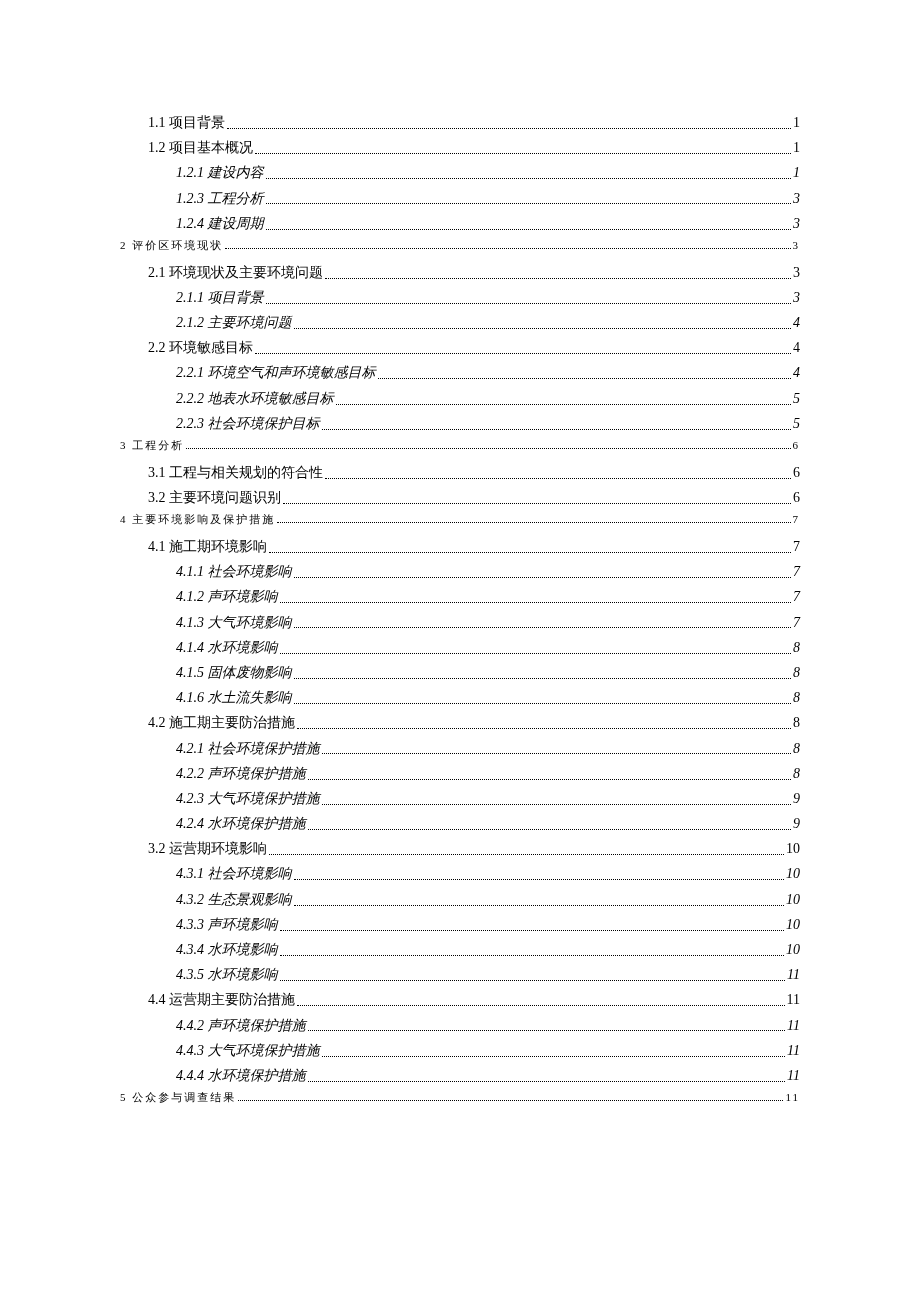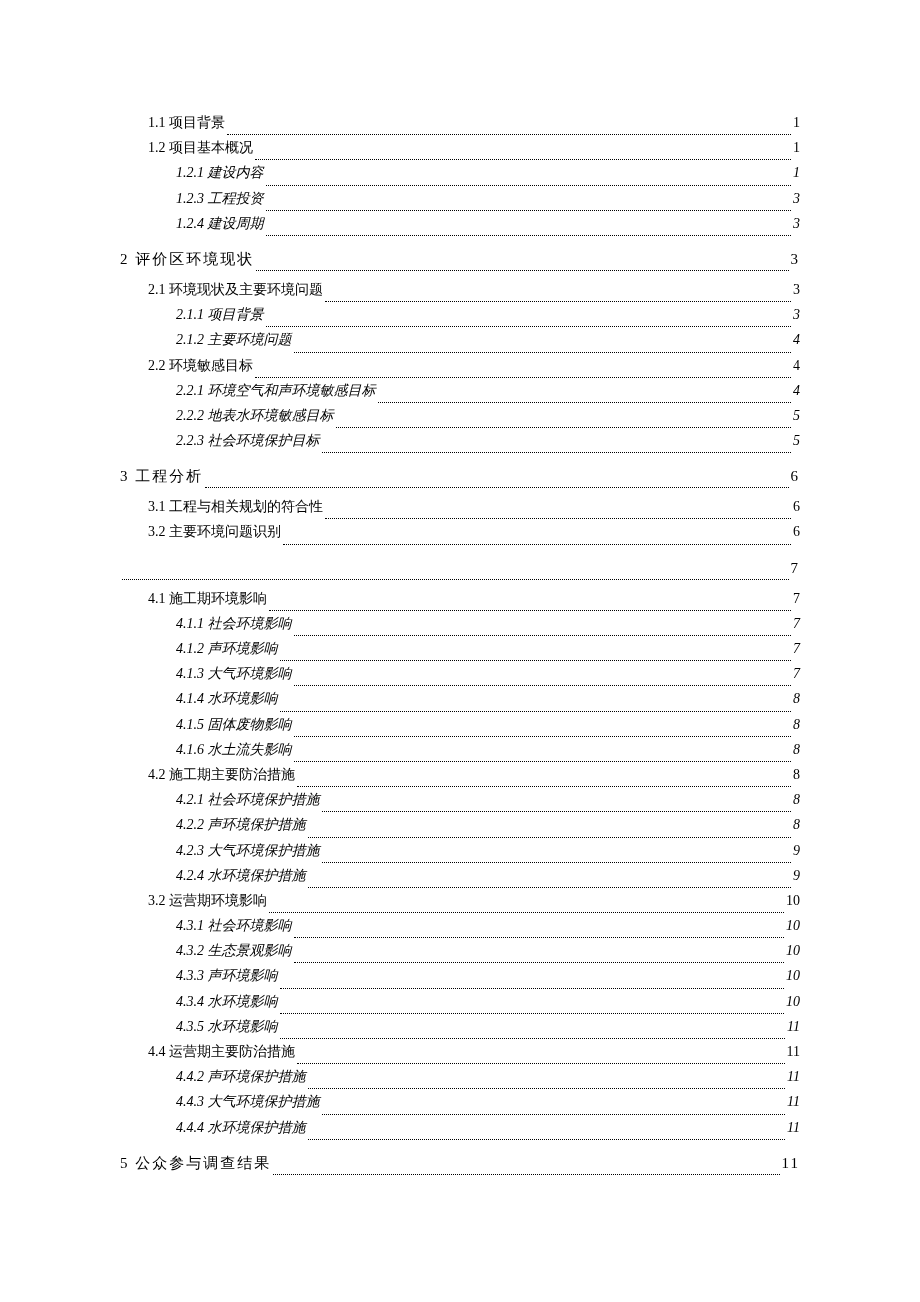--- a/index.html
+++ b/index.html
@@ -11,40 +11,40 @@
   }
   .page {
     width: 920px;
     min-height: 1302px;
     padding: 110px 120px 40px 120px;
     position: relative;
     margin: 0 auto;
   }
   .toc-entry {
     display: flex;
-    align-items: flex-end;
+    align-items: center;
     white-space: nowrap;
     font-size: 14px;
     line-height: 1.8;
   }
   .toc-entry .label {
     flex: 0 0 auto;
   }
   .toc-entry .leader {
     flex: 1 1 auto;
     margin: 0 2px;
     border-bottom: 1px dotted #000;
     height: 0.9em;
     min-width: 6px;
   }
   .toc-entry .page-num {
     flex: 0 0 auto;
   }
   
-  .lvl-1 { padding-left: 0; margin-top: 10px; margin-bottom: 4px; font-size: 15px; letter-spacing: 2px; }
+  .lvl-1 { padding-left: 0; margin-bottom: 4px; font-size: 11px; letter-spacing: 2px; }
   .lvl-2 { padding-left: 28px; }
   .lvl-3 { padding-left: 56px; font-style: italic; }
   .lvl-3 .page-num { font-style: italic; }
   .lvl-1 .leader { border-bottom: none; position: relative; }
   .lvl-1 .leader::after {
     content: "";
     position: absolute;
     left: 0; right: 0; bottom: 2px;
     height: 0;
     border-bottom: 1px dotted #000;
@@ -71,21 +71,21 @@
         <span class="label">1.2 项目基本概况</span>
         <span class="leader"></span>
         <span class="page-num">1</span>
       </div>
       <div class="toc-entry lvl-3">
         <span class="label">1.2.1 建设内容</span>
         <span class="leader"></span>
         <span class="page-num">1</span>
       </div>
       <div class="toc-entry lvl-3">
-        <span class="label">1.2.3 工程投资</span>
+        <span class="label">1.2.3 工程分析</span>
         <span class="leader"></span>
         <span class="page-num">3</span>
       </div>
       <div class="toc-entry lvl-3">
         <span class="label">1.2.4 建设周期</span>
         <span class="leader"></span>
         <span class="page-num">3</span>
       </div>
       <div class="toc-entry lvl-1">
         <span class="label">2 评价区环境现状</span>
@@ -136,20 +136,21 @@
         <span class="label">3.1 工程与相关规划的符合性</span>
         <span class="leader"></span>
         <span class="page-num">6</span>
       </div>
       <div class="toc-entry lvl-2">
         <span class="label">3.2 主要环境问题识别</span>
         <span class="leader"></span>
         <span class="page-num">6</span>
       </div>
       <div class="toc-entry lvl-1">
+        <span class="label">4 主要环境影响及保护措施</span>
         <span class="leader"></span>
         <span class="page-num">7</span>
       </div>
       <div class="toc-entry lvl-2">
         <span class="label">4.1 施工期环境影响</span>
         <span class="leader"></span>
         <span class="page-num">7</span>
       </div>
       <div class="toc-entry lvl-3">
         <span class="label">4.1.1 社会环境影响</span>

